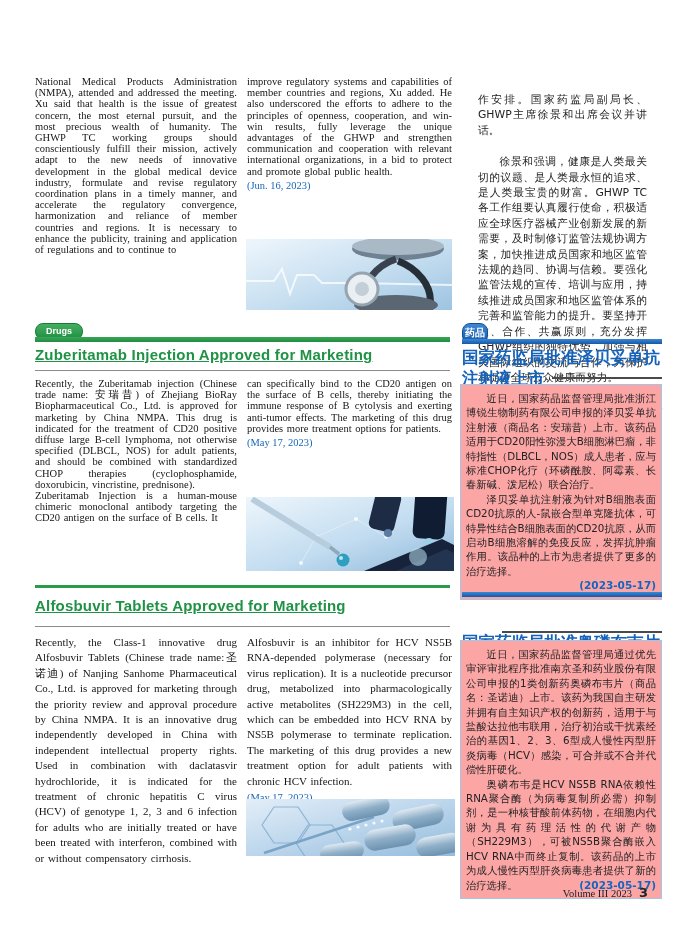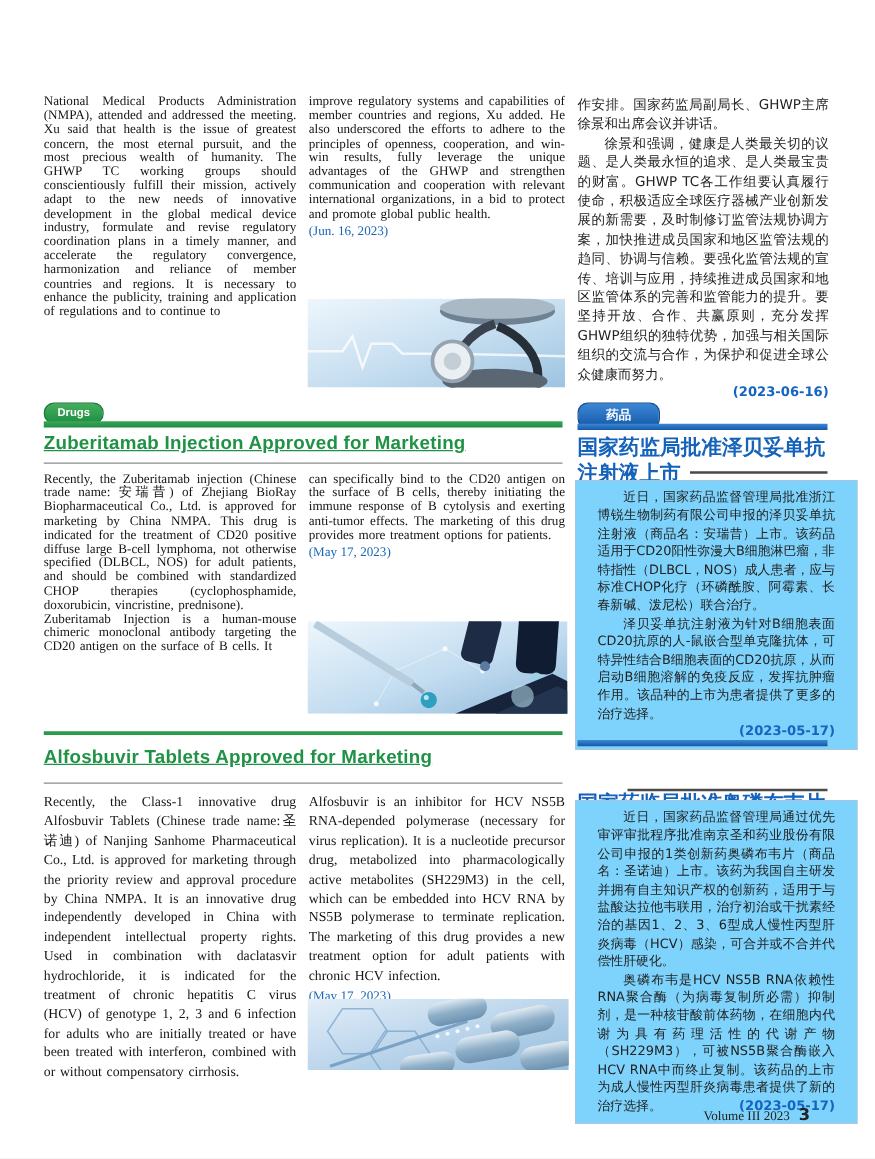--- a/index.html
+++ b/index.html
@@ -13,44 +13,44 @@
   .en-body p{margin:0;}
   .en-body-lg{font-family:"Liberation Serif",serif;font-size:11px;line-height:15.4px;
            text-align:justify;color:#151515;word-spacing:1px;}
   .en-body-lg p{margin:0;}
   .date-en{color:#1767b8;text-align:left;font-family:"Liberation Serif",serif;
            font-size:10.5px;margin-top:3px;}
 
   
   .cn-body{font-family:"DejaVu Sans",sans-serif;font-size:10.8px;line-height:15.4px;
            text-align:justify;color:#222;}
-  .cn-body p{margin:0;}
+  .cn-body p{margin:16px;}
   .indent{text-indent:2em;}
   .date-cn{color:#1565c0;font-weight:bold;text-align:right;
            font-family:"DejaVu Sans",sans-serif;font-size:10.5px;}
 
   
   .title-en{font-family:"Liberation Sans",sans-serif;font-weight:bold;font-size:15px;
             color:#1f9245;letter-spacing:0.2px;text-decoration:underline;}
   .title-cn{font-family:"DejaVu Sans",sans-serif;font-weight:bold;font-size:16.5px;
             line-height:21px;color:#1462ba;}
   .tag-en{display:inline-block;background:linear-gradient(#45ae5e,#1f8f43);color:#fff;
           font:bold 9px "Liberation Sans",sans-serif;padding:2px 10px 3px;border-radius:8px;
           border:1px solid #177a36;}
   .tag-cn{display:inline-block;background:linear-gradient(#3c87d5,#1459a8);color:#fff;
-          font:bold 10px "DejaVu Sans",sans-serif;padding:2px 22px 3px;border-radius:8px;
+          font:bold 10px "DejaVu Sans",sans-serif;padding:2px 2px 3px;border-radius:8px;
           border:1px solid #114e94;}
   .hbar-green{background:linear-gradient(#3aa757,#1f8c42);height:5px;}
   .hbar-blue{background:linear-gradient(#3c87d5,#1459a8);height:5px;}
   .rule{height:1px;background:#8c8c8c;}
   .sep-green{height:3px;background:#2a9a4d;}
   .dash{height:1.5px;background:#4a4a4a;}
 
   
-  .cn-box{background:#7dd3fc;border:1px solid #a3c6e6;padding:6px 17px;
+  .cn-box{background:#fca5a5;border:1px solid #a3c6e6;padding:6px 5px;
           font-family:"DejaVu Sans",sans-serif;font-size:10.3px;line-height:14.4px;
           text-align:justify;color:#222;}
   .cn-box p{margin:0;}
   .date-pull{margin-top:-14.4px;}
 
   .photo{display:block;}
   .footer{font-family:"Liberation Serif",serif;font-size:10.5px;color:#222;text-align:right;}
   .footer .pagenum{font-family:"DejaVu Sans",sans-serif;font-weight:bold;font-size:13px;
                    margin-left:7px;}
 </style>

